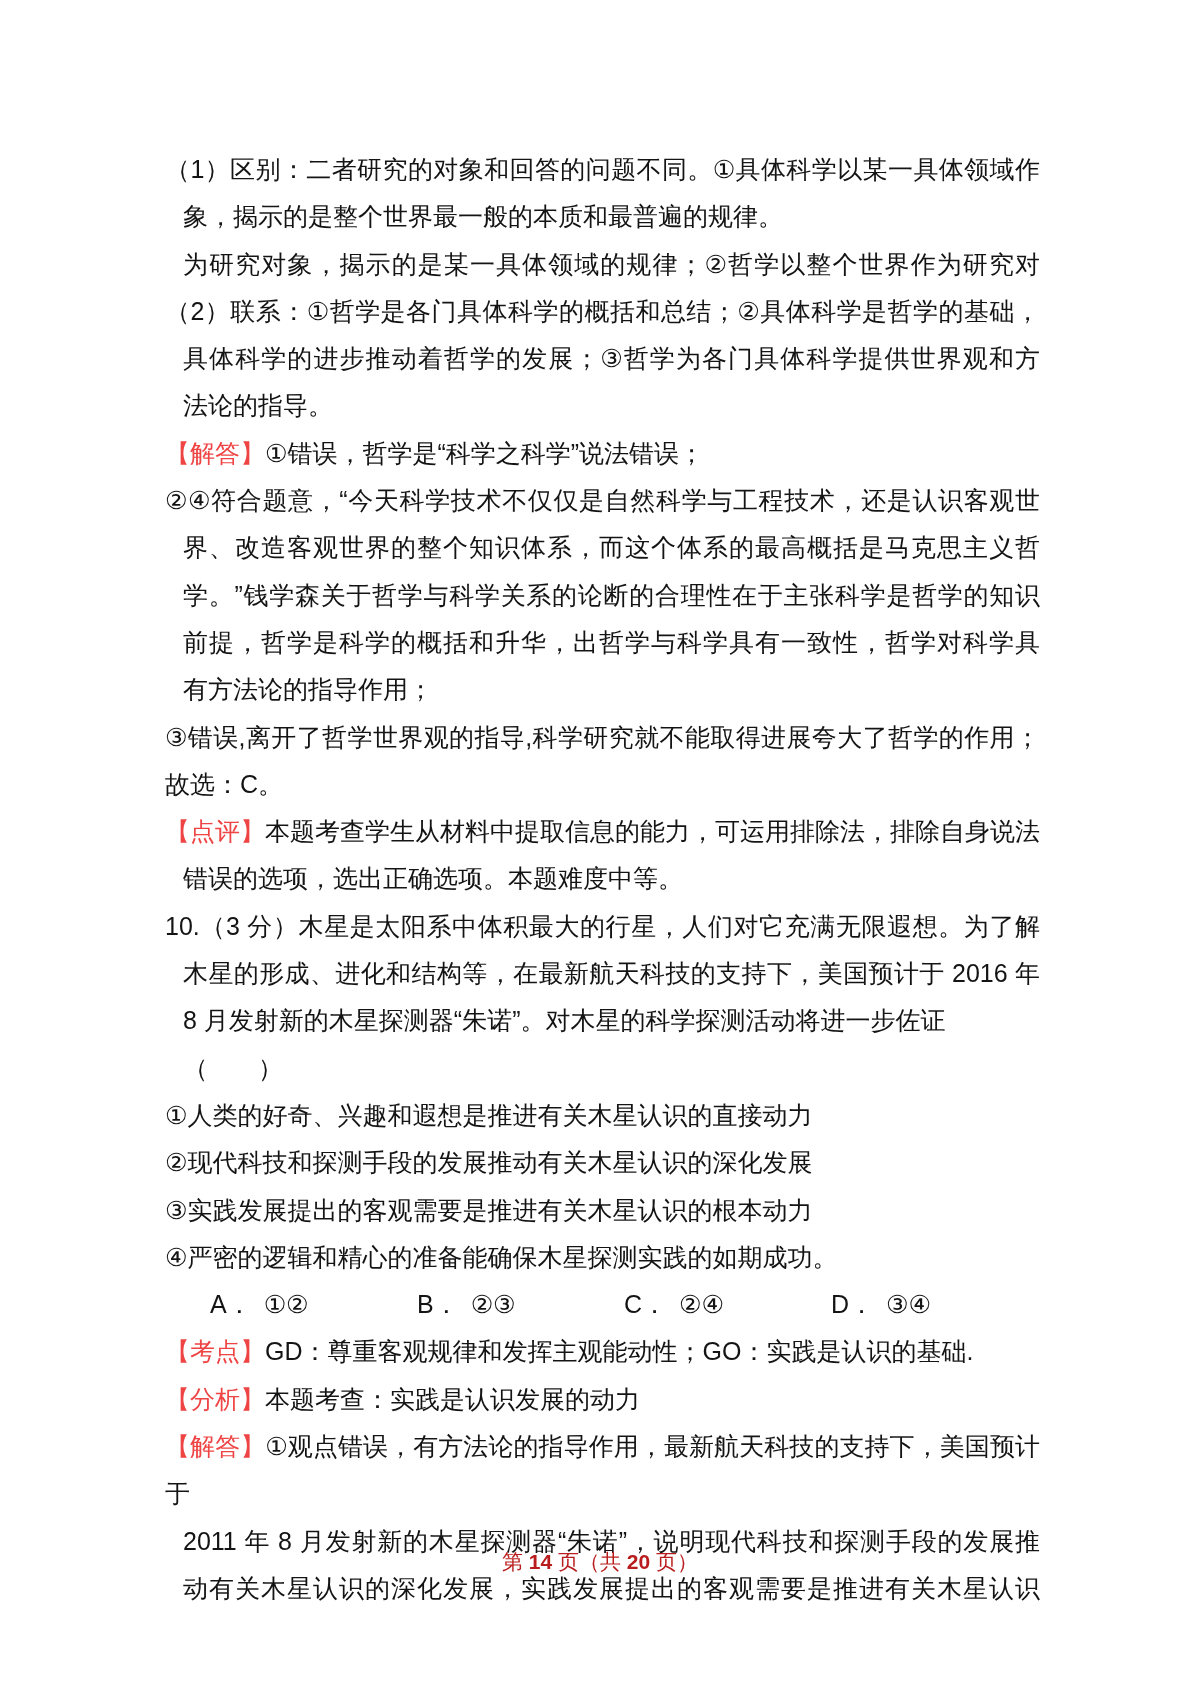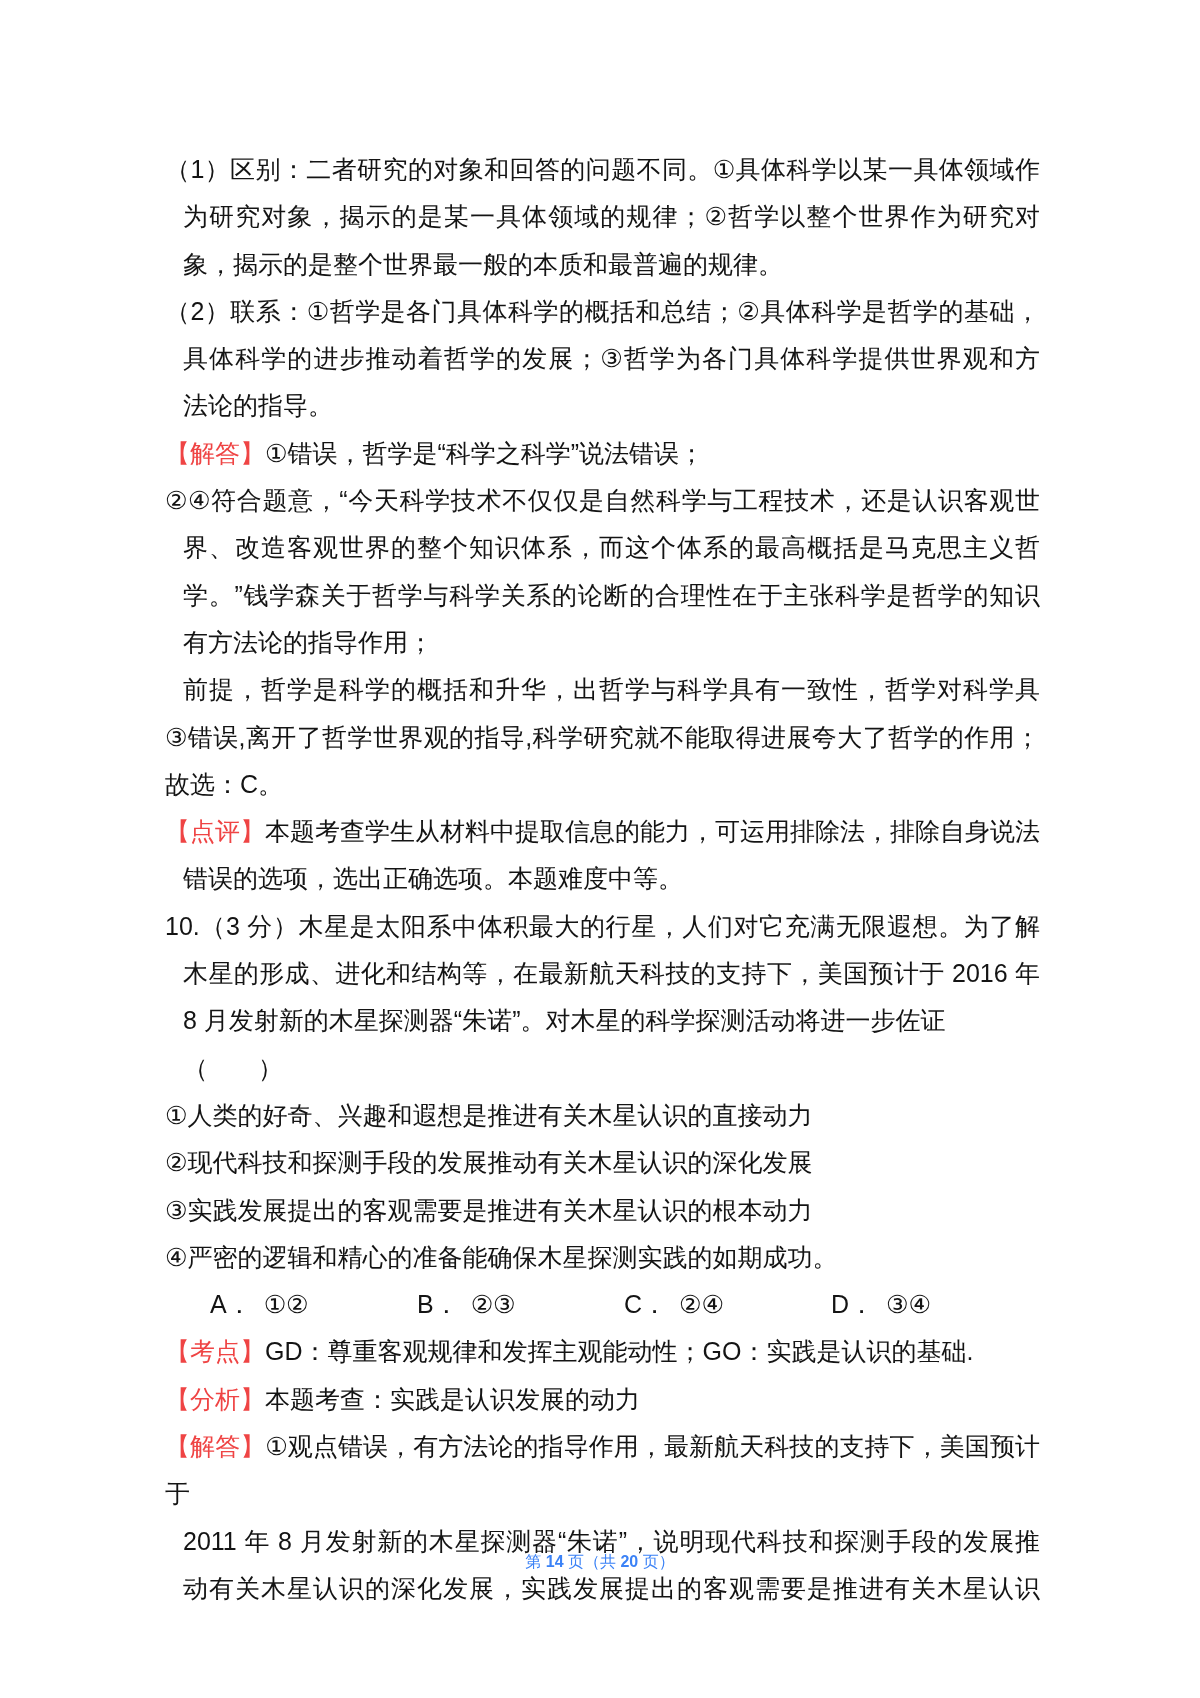--- a/index.html
+++ b/index.html
@@ -22,46 +22,46 @@
   .hang { padding-left:18px; }
   .lbl { color:#ef4444; }
   .opts { display:flex; padding-left:45px; }
   .opt  { width:207px; white-space:nowrap; }
   .opt:last-child { width:auto; }
   .opt .letter { margin-right:12px; }
   .footer {
     position:absolute;
     top:1544px; left:0; right:0;
     text-align:center;
-    font-size:16px;
+    font-size:21px;
     line-height:36px;
-    color:#3b82f6;
+    color:#b91c1c;
   }
   .footer b { font-weight:bold; }
 </style>
 </head>
 <body>
 
 <div class="page">
   <main class="doc">
 
     <p class="ln j">（1）区别：二者研究的对象和回答的问题不同。①具体科学以某一具体领域作</p>
+    <p class="ln hang">象，揭示的是整个世界最一般的本质和最普遍的规律。</p>
     <p class="ln hang j">为研究对象，揭示的是某一具体领域的规律；②哲学以整个世界作为研究对</p>
-    <p class="ln hang">象，揭示的是整个世界最一般的本质和最普遍的规律。</p>
     <p class="ln j">（2）联系：①哲学是各门具体科学的概括和总结；②具体科学是哲学的基础，</p>
     <p class="ln hang j">具体科学的进步推动着哲学的发展；③哲学为各门具体科学提供世界观和方</p>
     <p class="ln hang">法论的指导。</p>
 
     <p class="ln"><span class="lbl">【解答】</span><span>①错误，哲学是“科学之科学”说法错误；</span></p>
 
     <p class="ln j">②④符合题意，“今天科学技术不仅仅是自然科学与工程技术，还是认识客观世</p>
     <p class="ln hang j">界、改造客观世界的整个知识体系，而这个体系的最高概括是马克思主义哲</p>
     <p class="ln hang j">学。”钱学森关于哲学与科学关系的论断的合理性在于主张科学是哲学的知识</p>
+    <p class="ln hang j">前提，哲学是科学的概括和升华，出哲学与科学具有一致性，哲学对科学具</p>
     <p class="ln hang">有方法论的指导作用；</p>
-    <p class="ln hang j">前提，哲学是科学的概括和升华，出哲学与科学具有一致性，哲学对科学具</p>
     <p class="ln j">③错误,离开了哲学世界观的指导,科学研究就不能取得进展夸大了哲学的作用；</p>
     <p class="ln">故选：C。</p>
 
     <p class="ln j"><span class="lbl">【点评】</span><span>本题考查学生从材料中提取信息的能力，可运用排除法，排除自身说法</span></p>
 
     <p class="ln hang">错误的选项，选出正确选项。本题难度中等。</p>
     <p class="ln j">10.（3 分）木星是太阳系中体积最大的行星，人们对它充满无限遐想。为了解</p>
     <p class="ln hang j">木星的形成、进化和结构等，在最新航天科技的支持下，美国预计于 2016 年</p>
     <p class="ln hang">8 月发射新的木星探测器“朱诺”。对木星的科学探测活动将进一步佐证（　　）</p>
     <p class="ln">①人类的好奇、兴趣和遐想是推进有关木星认识的直接动力</p>

